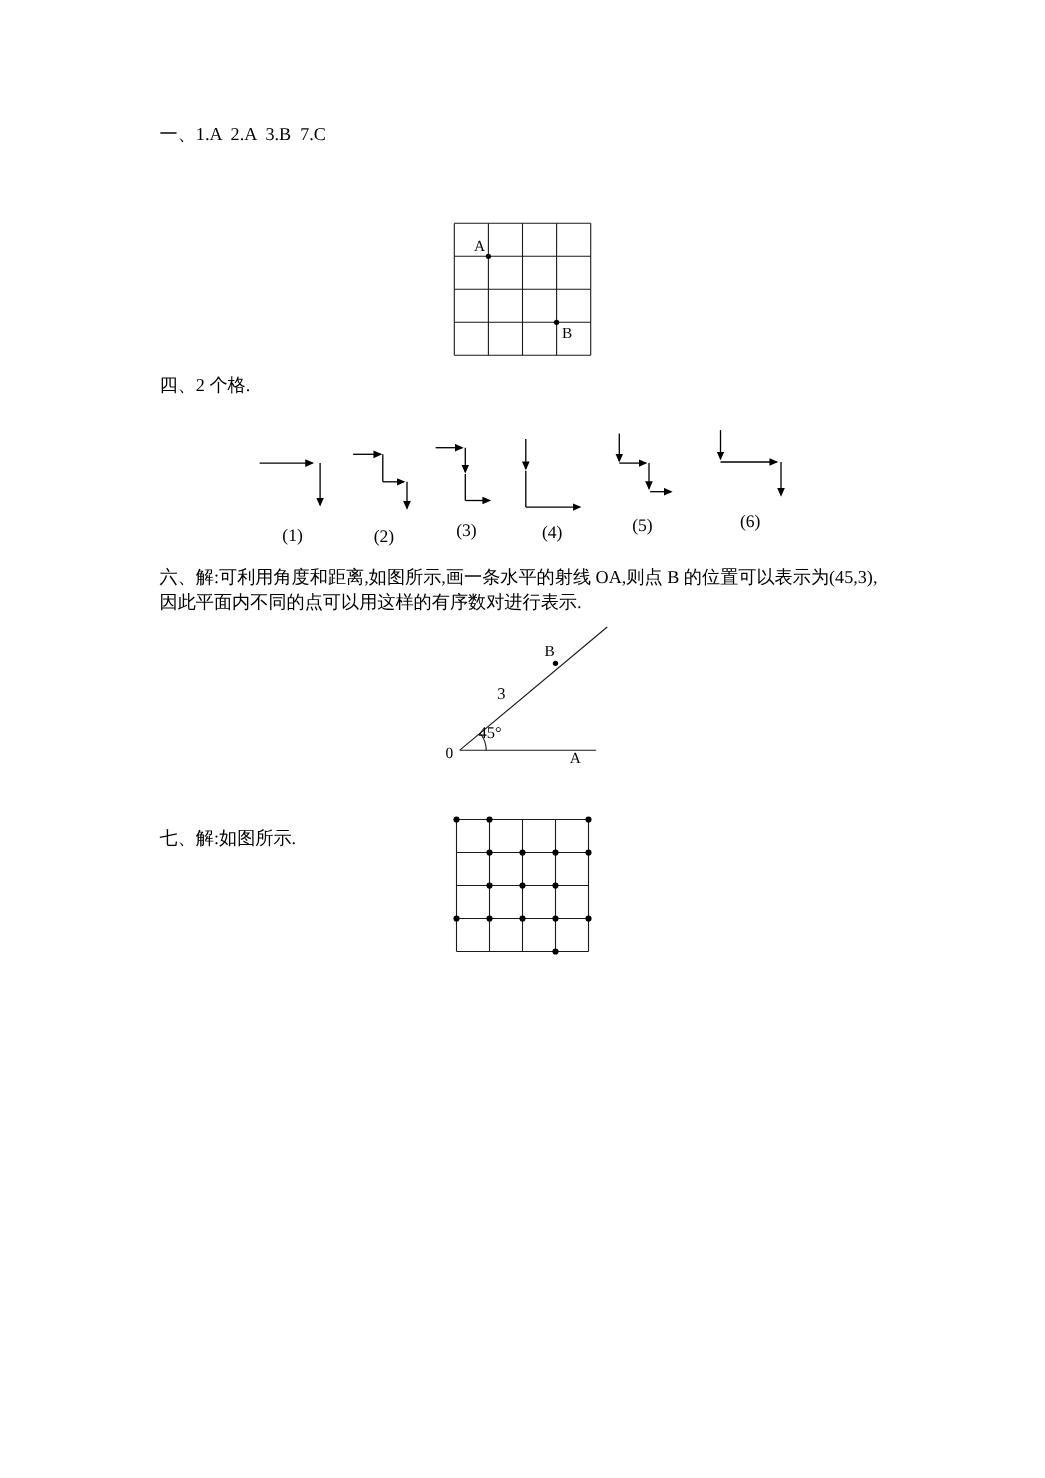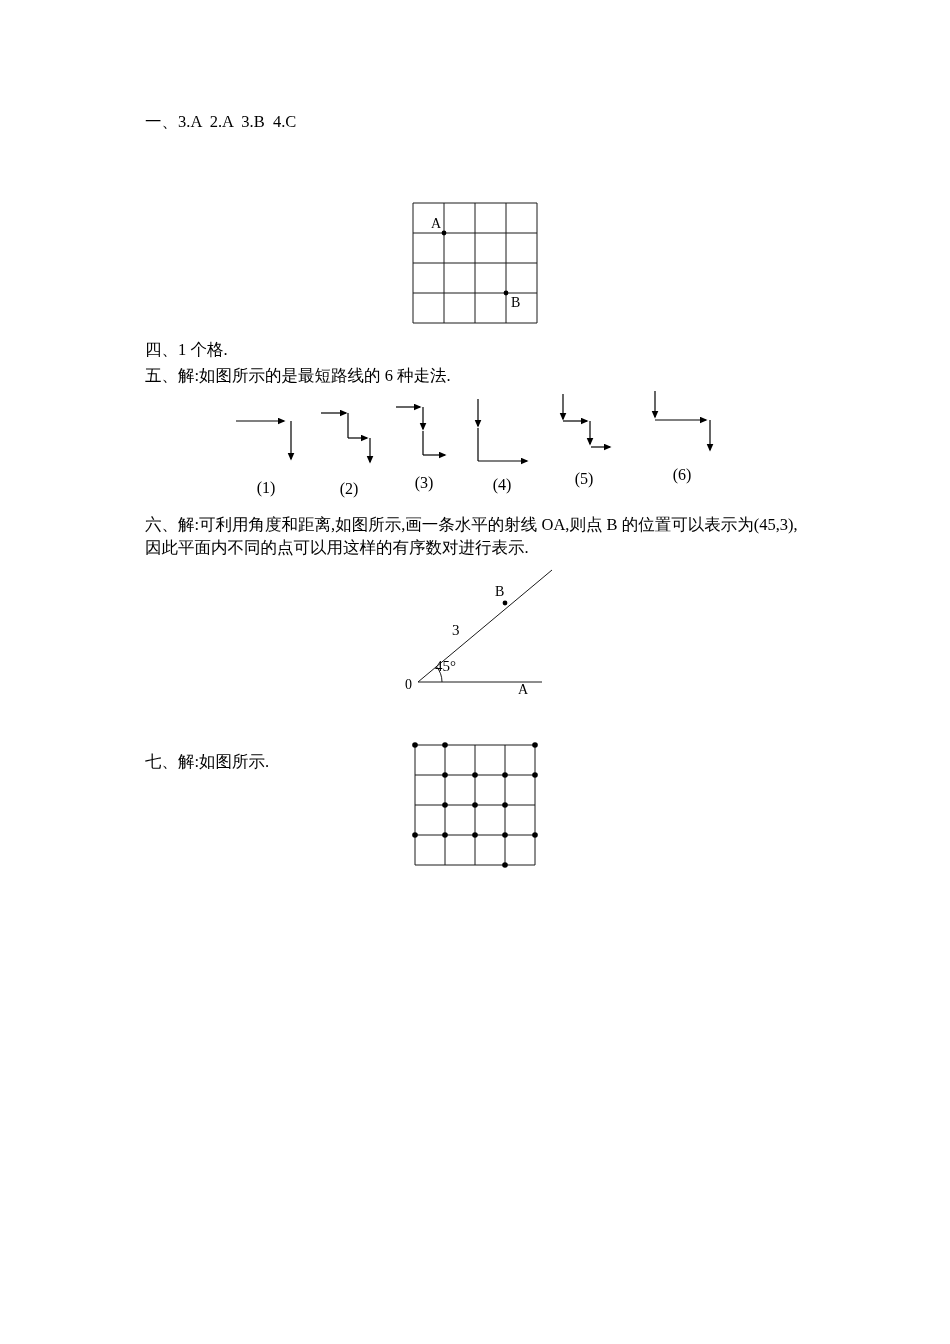--- a/index.html
+++ b/index.html
@@ -24,43 +24,42 @@
 <div class="page">
 
   <svg width="0" height="0" style="position:absolute">
     <defs>
       <marker id="arrow" markerWidth="9" markerHeight="8" refX="6.5" refY="3.5" orient="auto" markerUnits="userSpaceOnUse">
         <path d="M0,0 L8,3.5 L0,7 Z" fill="#000"></path>
       </marker>
     </defs>
   </svg>
 
-  <div class="tline" style="top:112px">一、3.A  2.A  3.B  4.C</div>
+  <div class="tline" style="top:112px">一、1.A  2.A  3.B  7.C</div>
 
   <svg class="fig" style="left:411px;top:201px" width="128" height="124" viewBox="0 0 128 124">
     <g stroke="#1a1a1a" stroke-width="1">
       <line x1="2" y1="2" x2="2" y2="122"></line>
       <line x1="33" y1="2" x2="33" y2="122"></line>
       <line x1="64" y1="2" x2="64" y2="122"></line>
       <line x1="95" y1="2" x2="95" y2="122"></line>
       <line x1="126" y1="2" x2="126" y2="122"></line>
       <line x1="2" y1="2" x2="126" y2="2"></line>
       <line x1="2" y1="32" x2="126" y2="32"></line>
       <line x1="2" y1="62" x2="126" y2="62"></line>
       <line x1="2" y1="92" x2="126" y2="92"></line>
       <line x1="2" y1="122" x2="126" y2="122"></line>
     </g>
     <circle cx="33" cy="32" r="2.4" fill="#000"></circle>
     <text x="20" y="27" font-size="14">A</text>
     <circle cx="95" cy="92" r="2.4" fill="#000"></circle>
     <text x="100" y="106" font-size="14">B</text>
   </svg>
 
-  <div class="tline" style="top:340px">四、1 个格.</div>
-  <div class="tline" style="top:366px">五、解:如图所示的是最短路线的 6 种走法.</div>
+  <div class="tline" style="top:340px">四、2 个格.</div>
 
   <svg class="fig" style="left:235px;top:410px" width="62" height="58">
     <g stroke="#000" stroke-width="1.2" fill="none">
       <line x1="1" y1="11" x2="49" y2="11" marker-end="url(#arrow)"></line>
       <line x1="56" y1="11" x2="56" y2="49" marker-end="url(#arrow)"></line>
     </g>
   </svg>
   <div class="route-label" style="left:235px;top:479px;width:62px">(1)</div>
 
   <svg class="fig" style="left:320px;top:405px" width="58" height="64">

